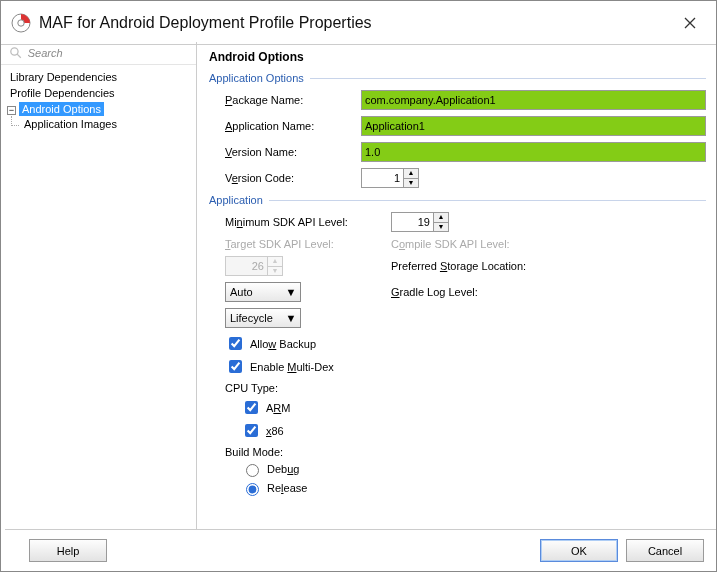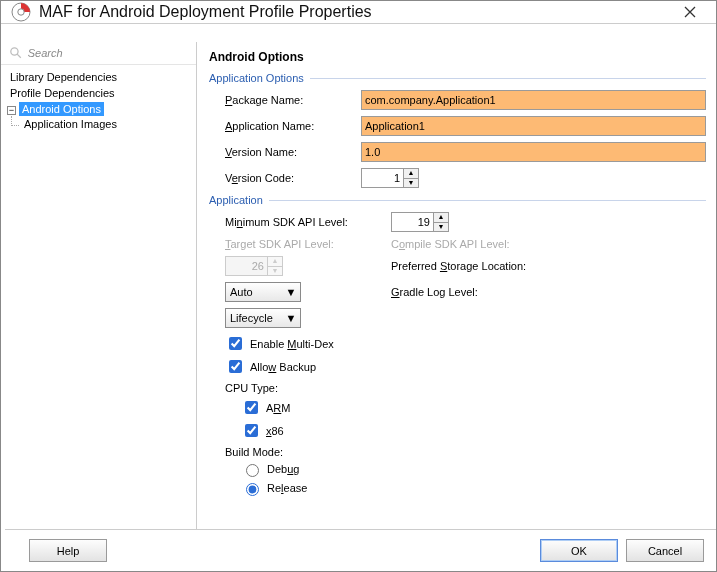--- a/index.html
+++ b/index.html
@@ -8,21 +8,21 @@
     width:717px; height:572px;
     font-family: Tahoma, "Segoe UI", Arial, sans-serif;
     font-size:11px;
     color:#000;
     background:#fff;
     border:1px solid #888;
     position:relative;
     overflow:hidden;
   }
   .titlebar {
-    height:23px;
+    height:44px;
     display:flex; align-items:center;
     padding:0 8px 0 10px;
     border-bottom:1px solid #ccc;
   }
   .app-icon { width:20px; height:20px; margin-right:8px; }
   .title-text { font-size:16px; flex:1; color:#111; }
   .close-btn {
     width:36px; height:28px; display:flex; align-items:center; justify-content:center;
     cursor:pointer;
   }
@@ -81,21 +81,21 @@
   }
   .section-head .label { padding-right:6px; }
   .section-head .rule { flex:1; height:1px; background:#c8d4ea; }
 
   .form-grid { display:grid; grid-template-columns: 130px 1fr; row-gap:6px; column-gap:6px; align-items:center; margin:0 0 6px 16px;}
   .form-grid.narrow { grid-template-columns: 160px auto; }
   .field-label { text-align:left; }
   input[type=text].tf {
     width:100%; height:20px; font-size:11px;
     border:1px solid #9a9a9a; padding:0 3px;
-    background:#fdba74;
+    background:#84cc16;
   }
   .spinner { display:flex; }
   .spinner input {
     width:42px; height:20px; border:1px solid #9a9a9a; border-right:none;
     font-size:11px; text-align:right; padding:0 3px;
   }
   .spin-btns { display:flex; flex-direction:column; }
   .spin-btns div {
     width:16px; height:10px; border:1px solid #9a9a9a;
     background:#f1f1f1; font-size:7px; line-height:8px; text-align:center;
@@ -243,25 +243,25 @@
 
       <div class="field-label"><span style="text-decoration:underline">G</span>radle Log Level:</div>
       <div class="dropdown">
         <span class="dd-label">Lifecycle</span>
         <span class="dd-btn">▼</span>
       </div>
     </div>
 
     <label class="check-row">
       <input type="checkbox" checked="" style="">
+      <span>Allo<span style="text-decoration:underline">w</span> Backup</span>
+    </label>
+    <label class="check-row">
+      <input type="checkbox" checked="" style="">
       <span>Enable <span style="text-decoration:underline">M</span>ulti-Dex</span>
-    </label>
-    <label class="check-row">
-      <input type="checkbox" checked="" style="">
-      <span>Allo<span style="text-decoration:underline">w</span> Backup</span>
     </label>
 
     <div class="subhead">CPU Type:</div>
     <label class="check-row indented">
       <input type="checkbox" checked="" style="">
       <span>A<span style="text-decoration:underline">R</span>M</span>
     </label>
     <label class="check-row indented">
       <input type="checkbox" checked="" style="">
       <span><span style="text-decoration:underline">x</span>86</span>

